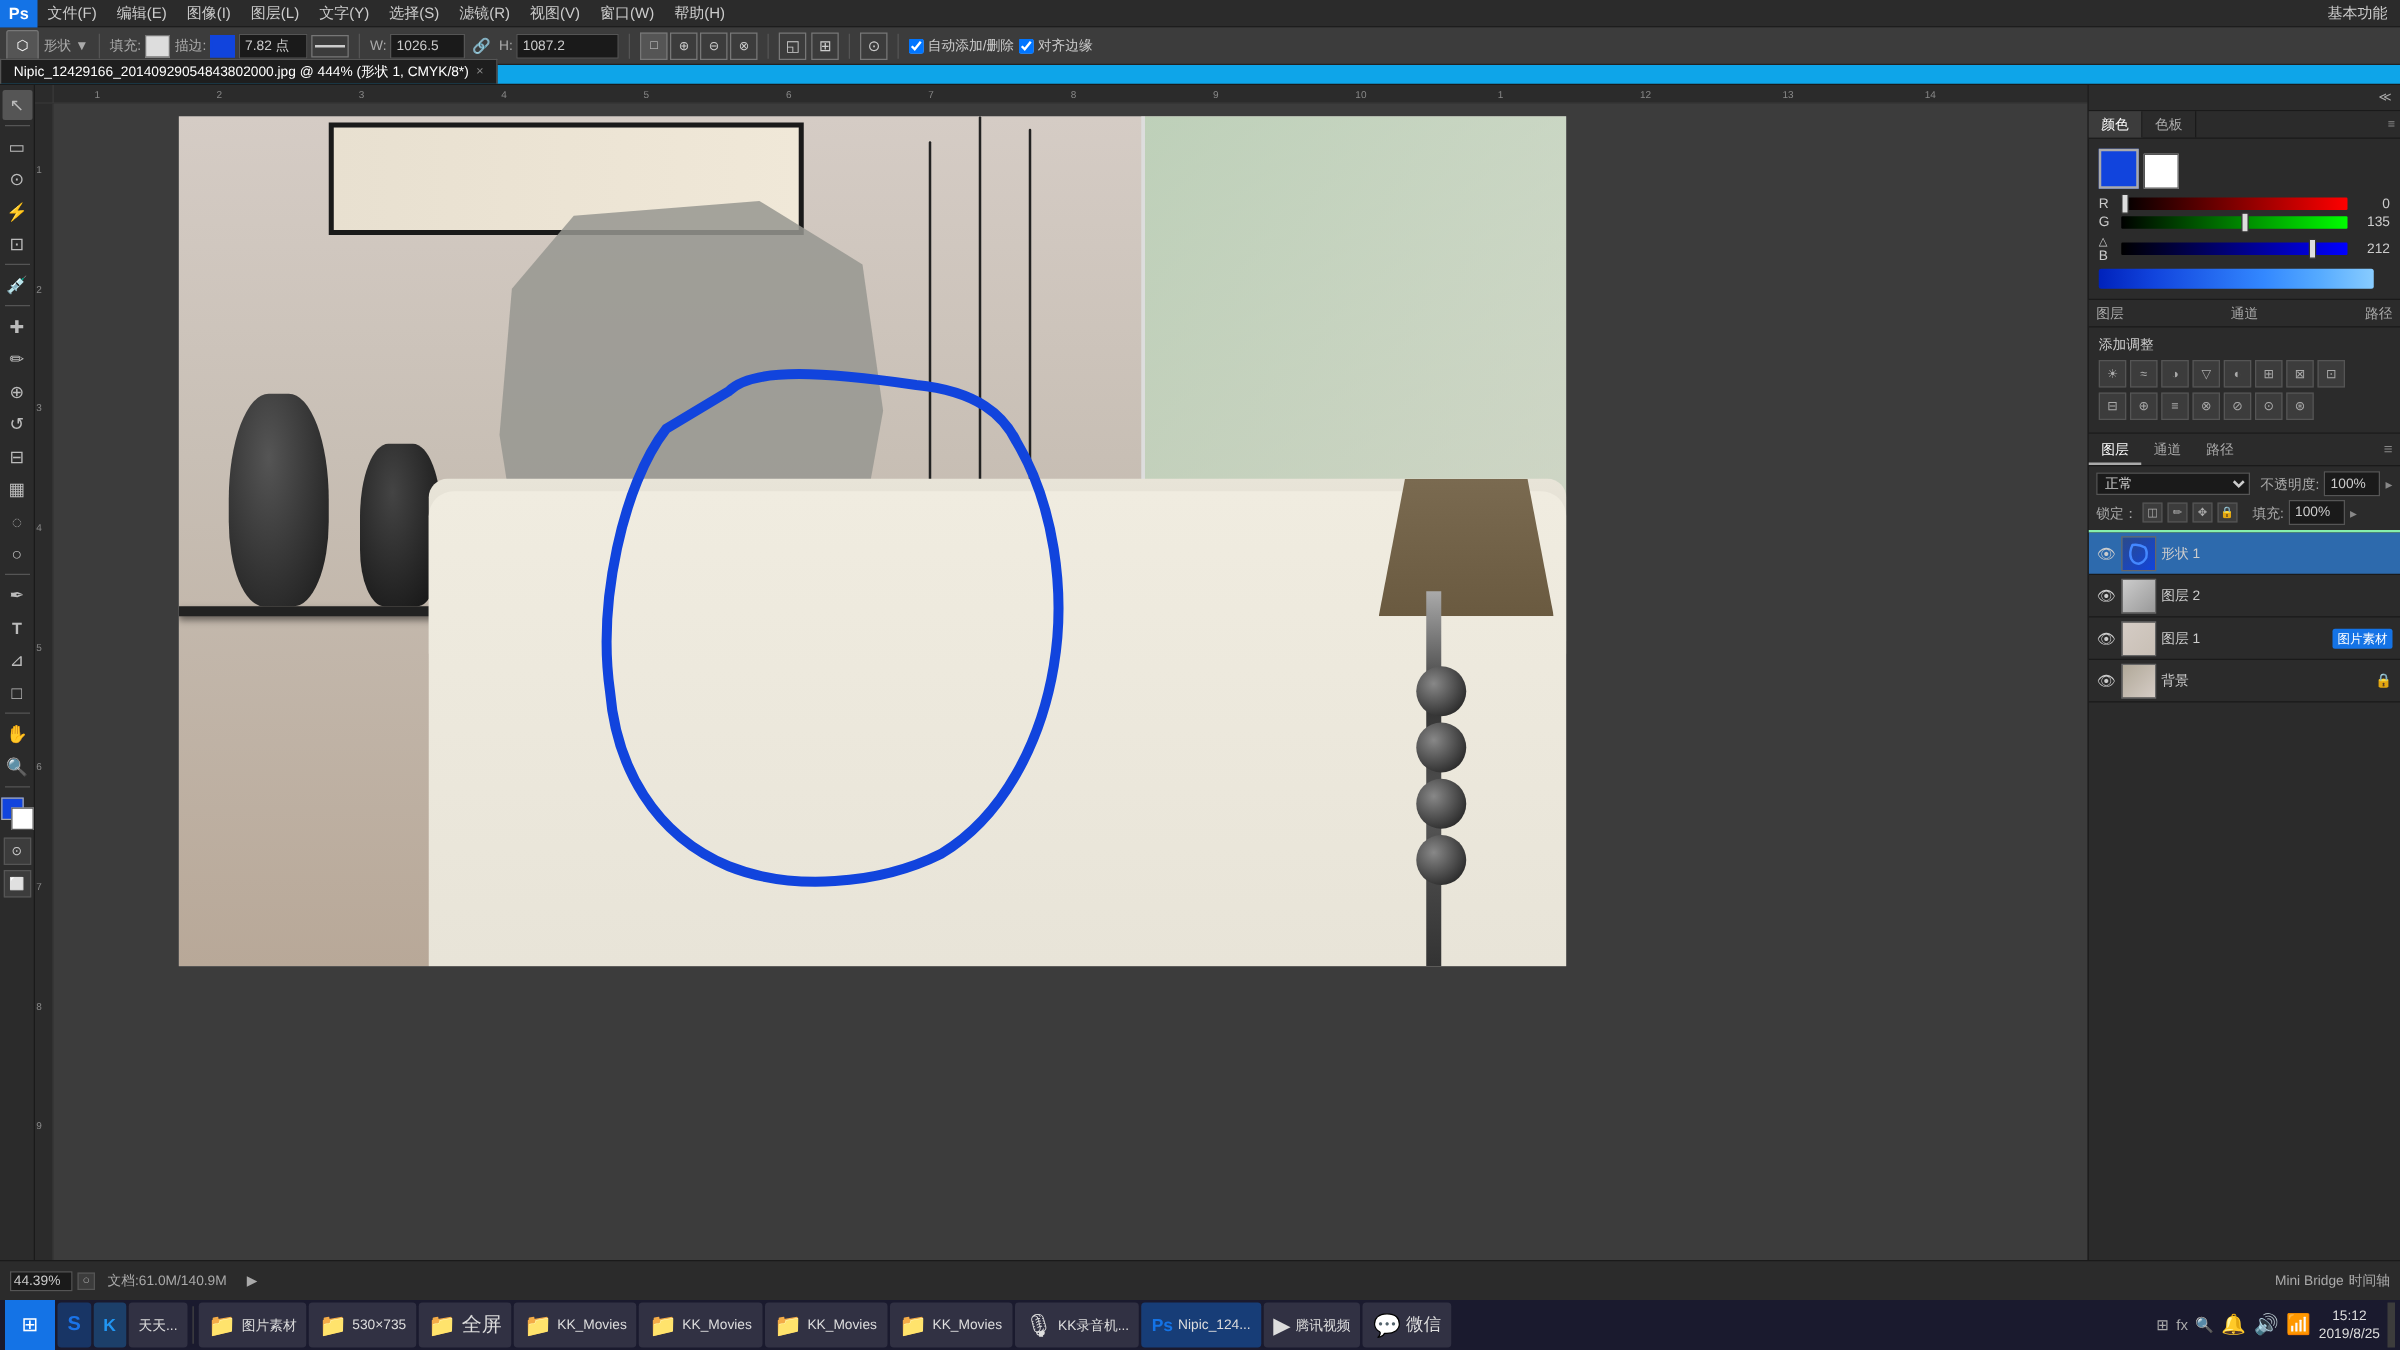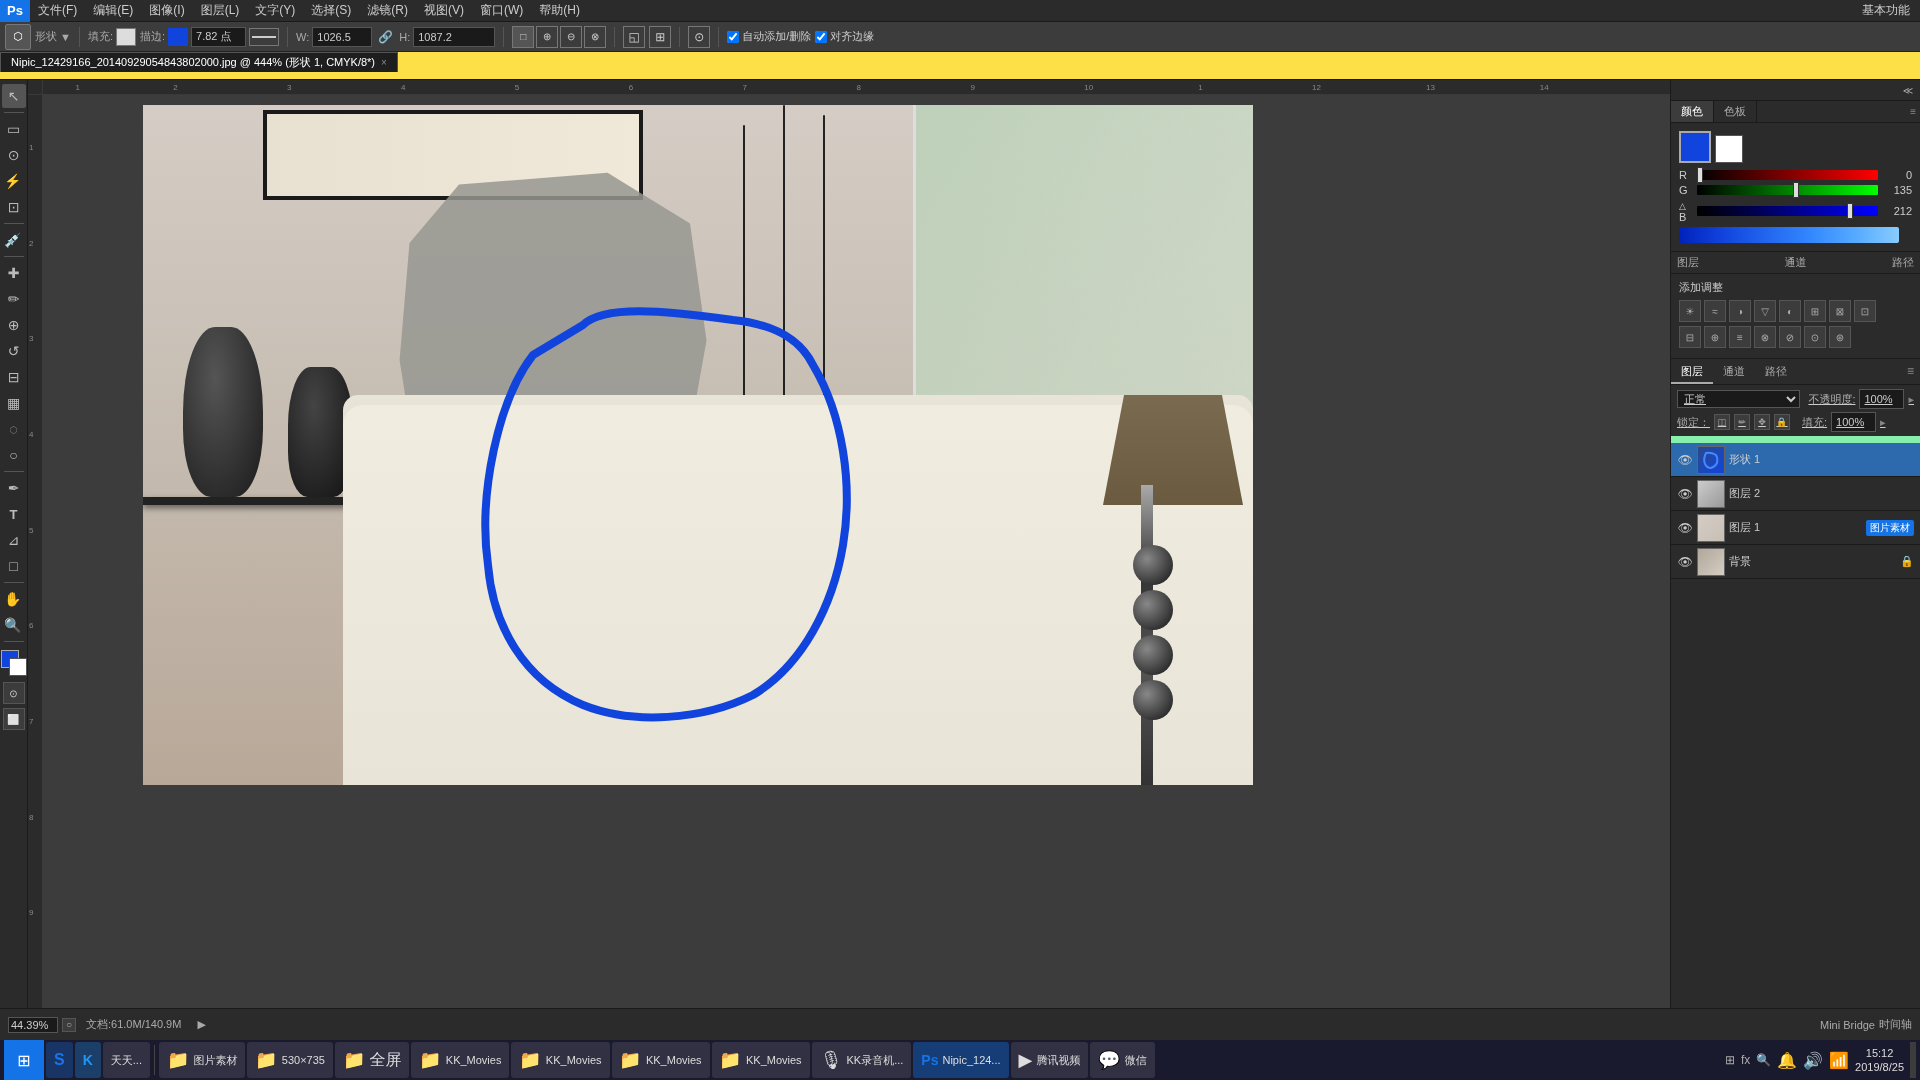--- a/index.html
+++ b/index.html
@@ -29,21 +29,21 @@
     .toolbar-label { color: #aaa; font-size: 11px; }
     .toolbar-input {
       background: #1a1a1a; border: 1px solid #555; color: #ccc; font-size: 11px;
       height: 20px; padding: 0 4px;
     }
     .toolbar-divider { width: 1px; height: 20px; background: #555; margin: 0 4px; }
     .toolbar-check-label { display: flex; align-items: center; gap: 3px; color: #ccc; font-size: 11px; cursor: pointer; }
 
     
     #tabbar {
-      width: 100%; height: 28px; background: #fde047; display: flex; 
+      width: 100%; height: 16px; background: #0ea5e9; display: flex; align-items: flex-end;
       border-bottom: 1px solid #1a1a1a;
     }
     .tab {
       height: 20px; padding: 0 10px; background: #3c3c3c; border: 1px solid #555;
       border-bottom: none; display: flex; align-items: center; font-size: 11px; color: #ccc; cursor: pointer;
       position: relative;
     }
     .tab.active { background: #1e1e1e; color: #fff; }
     .tab .close-btn { margin-left: 6px; color: #888; font-size: 10px; }
 
@@ -545,21 +545,21 @@
     </div>
 
     <div id="layer-panel">
       <div class="layer-panel-tabs">
         <div class="layer-panel-tab active">图层</div>
         <div class="layer-panel-tab">通道</div>
         <div class="layer-panel-tab">路径</div>
         <div style="margin-left:auto;padding:3px 6px;font-size:12px;color:#888;cursor:pointer;">≡</div>
       </div>
 
-      <div style="padding:4px 6px;border-bottom:7px solid #86efac;text-decoration:underline;">
+      <div style="padding:4px 6px;border-bottom:2px solid #86efac;">
         <div style="display:flex;align-items:center;gap:4px;margin-bottom:3px;">
           <select class="layer-ctrl-select" style="width:80px;">
             <option>正常</option>
           </select>
           <span style="font-size:11px;color:#aaa;margin-left:4px;">不透明度:</span>
           <input type="text" class="toolbar-input" style="width: 45px;" value="100%">
           <span style="font-size:11px;color:#888;">▸</span>
         </div>
         <div style="display:flex;align-items:center;gap:4px;">
           <span style="font-size:11px;color:#aaa;">锁定：</span>
@@ -682,21 +682,21 @@
   <div class="taskbar-btn" style="background:rgba(20,115,230,0.4);">
     <span style="color:#1473e6;font-size:14px;font-weight:bold;">Ps</span>
     <span style="font-size:11px;">Nipic_124...</span>
   </div>
   <div class="taskbar-btn">
     <span style="font-size:18px;">▶</span>
     <span style="font-size:11px;">腾讯视频</span>
   </div>
   <div class="taskbar-btn">
     <span style="font-size:18px;">💬</span>
-    <span style="font-size:11px;text-align:center;">微信</span>
+    <span style="font-size:14px;text-align:center;">微信</span>
   </div>
 
   <div class="taskbar-right">
     <div style="font-size:12px;color:#aaa;cursor:pointer;">⊞</div>
     <div style="font-size:12px;color:#aaa;cursor:pointer;">fx</div>
     <div style="font-size:12px;color:#aaa;cursor:pointer;">🔍</div>
     <div style="font-size:16px;cursor:pointer;">🔔</div>
     <div style="font-size:16px;cursor:pointer;">🔊</div>
     <div style="font-size:16px;cursor:pointer;">📶</div>
     <div class="taskbar-clock">

